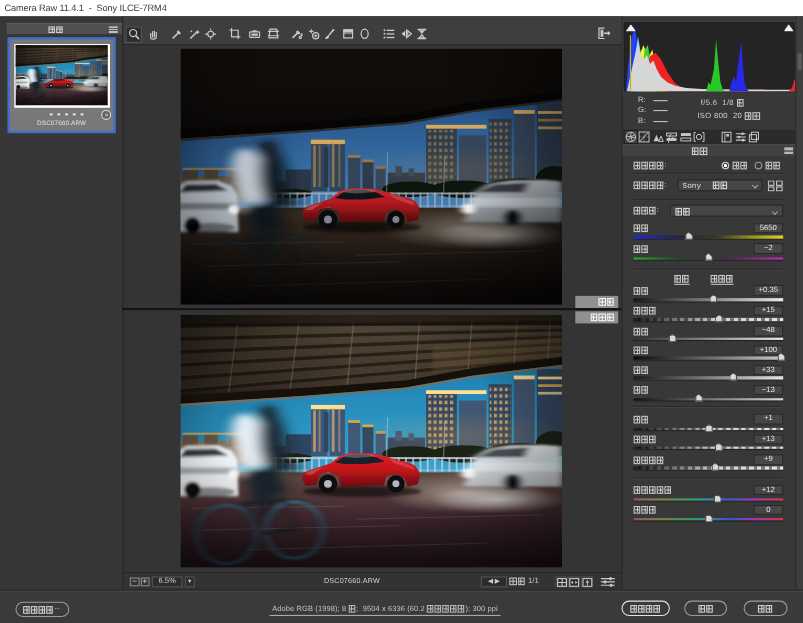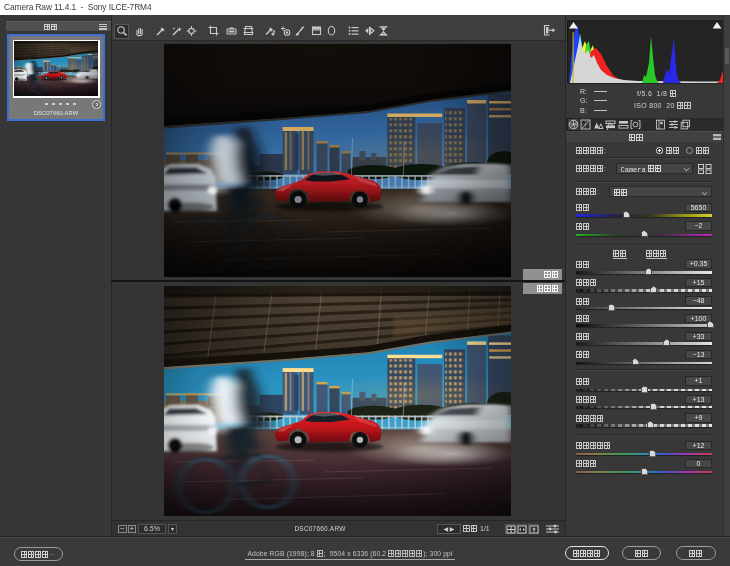--- a/index.html
+++ b/index.html
@@ -1000,21 +1000,21 @@
     <div class="a" style="left:147px;top:2.5px;width:8px;height:6px;background:linear-gradient(#b9b9b9 33%,#6a6a6a 33%,#6a6a6a 66%,#b9b9b9 66%)"></div>
   </div>
 <div class="a" style="left:576px;top:146.5px;color:#d2d2d2"><i class="g" style="width:6px;height:7px;margin-right:1px;"></i><i class="g" style="width:6px;height:7px;margin-right:1px;"></i><i class="g" style="width:6px;height:7px;margin-right:1px;"></i><i class="g" style="width:6px;height:7px;margin-right:1px;"></i><span style="font-size:7px;vertical-align:top">:</span></div>
 <div class="a" style="left:656px;top:146.5px;width:7px;height:7px;border-radius:50%;background:radial-gradient(circle,#ffffff 0 1.3px,#3a3a3a 1.4px 2.3px,#c2c2c2 2.4px)"></div>
 <div class="a" style="left:666px;top:146.5px;color:#d2d2d2"><i class="g" style="width:6px;height:7px;margin-right:1px;"></i><i class="g" style="width:6px;height:7px;margin-right:1px;"></i></div>
 <div class="a" style="left:686px;top:146.5px;width:7px;height:7px;border-radius:50%;border:1.2px solid #9a9a9a"></div>
 <div class="a" style="left:695.5px;top:146.5px;color:#d2d2d2"><i class="g" style="width:6px;height:7px;margin-right:1px;"></i><i class="g" style="width:6px;height:7px;margin-right:1px;"></i></div>
 <div class="sep" style="top:156.5px"></div>
 <div class="a" style="left:576px;top:164.5px;color:#d2d2d2"><i class="g" style="width:6px;height:7px;margin-right:1px;"></i><i class="g" style="width:6px;height:7px;margin-right:1px;"></i><i class="g" style="width:6px;height:7px;margin-right:1px;"></i><i class="g" style="width:6px;height:7px;margin-right:1px;"></i><span style="font-size:7px;vertical-align:top">:</span></div>
 <div class="a" style="left:615.5px;top:162.5px;width:77px;height:11px;background:#454545;border:1px solid #292929;border-radius:1px">
-    <span style="position:absolute;left:4px;top:2px;font-size:7px;color:#e0e0e0;font-family:'Liberation Mono',monospace">Camera</span>
+    <span style="position:absolute;left:4px;top:2px;font-size:7px;color:#e0e0e0;font-family:'Liberation Mono',monospace">Sony</span>
     <span style="position:absolute;left:31px;top:1.8px;color:#e0e0e0"><i class="g" style="width:6px;height:7px;margin-right:1px;"></i><i class="g" style="width:6px;height:7px;margin-right:1px;"></i></span>
     <span style="position:absolute;right:3px;top:2.5px;width:5px;height:5px;border-right:1.2px solid #bbb;border-bottom:1.2px solid #bbb;transform:rotate(45deg) scale(0.8)"></span>
   </div>
 <div class="a" style="left:698px;top:163.5px">
     <svg width="14" height="10" viewBox="0 0 14 10" style="display:block">
       <rect x="0.5" y="0.5" width="5" height="4" fill="none" stroke="#c9c9c9"></rect>
       <rect x="8" y="0.5" width="5" height="4" fill="none" stroke="#c9c9c9"></rect>
       <rect x="0.5" y="6" width="5" height="3.5" fill="none" stroke="#c9c9c9"></rect>
       <rect x="8" y="6" width="5" height="3.5" fill="none" stroke="#c9c9c9"></rect>
     </svg>

